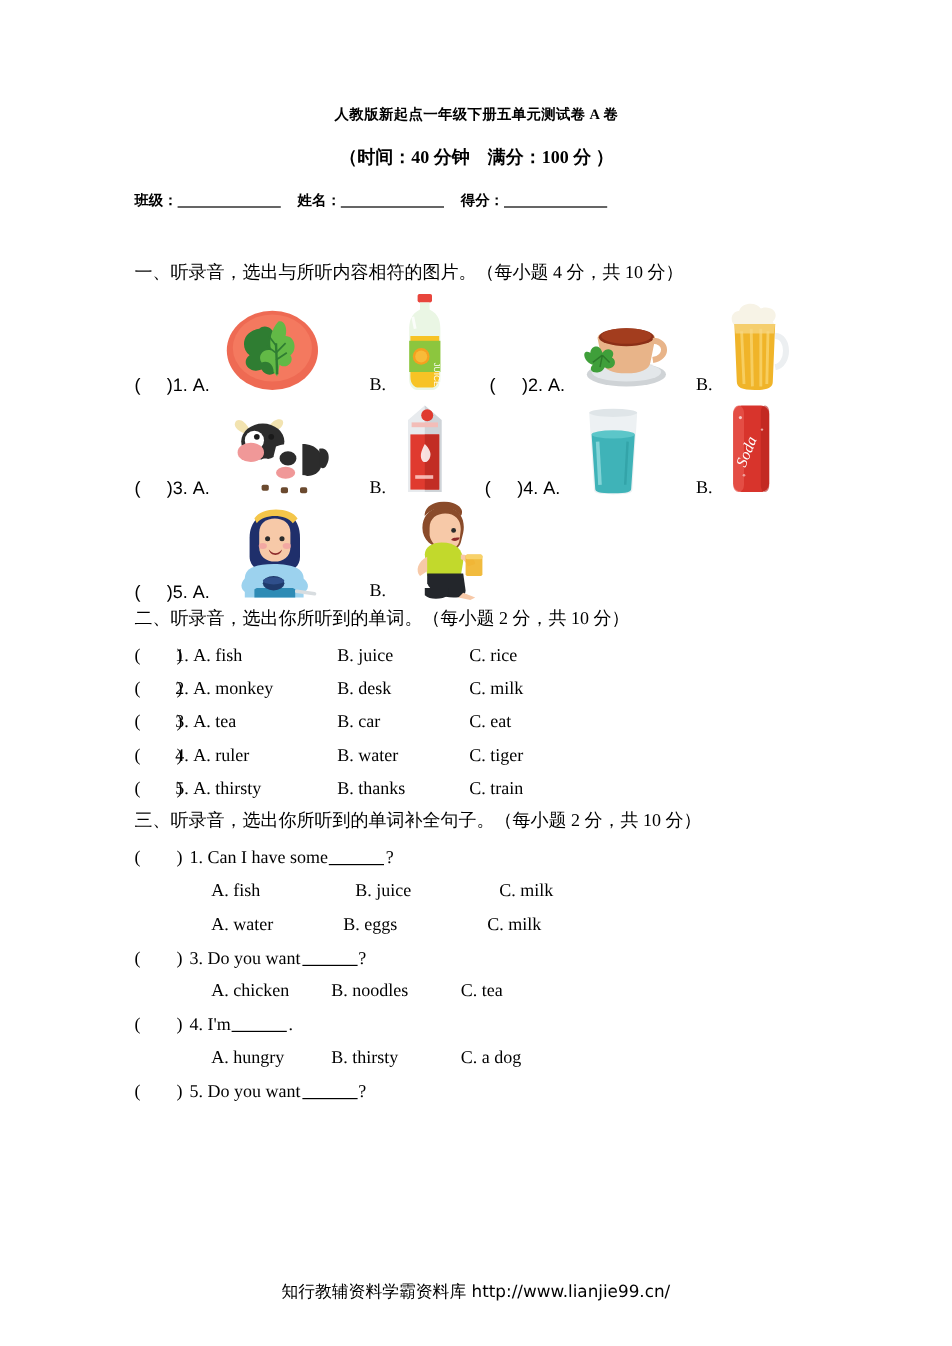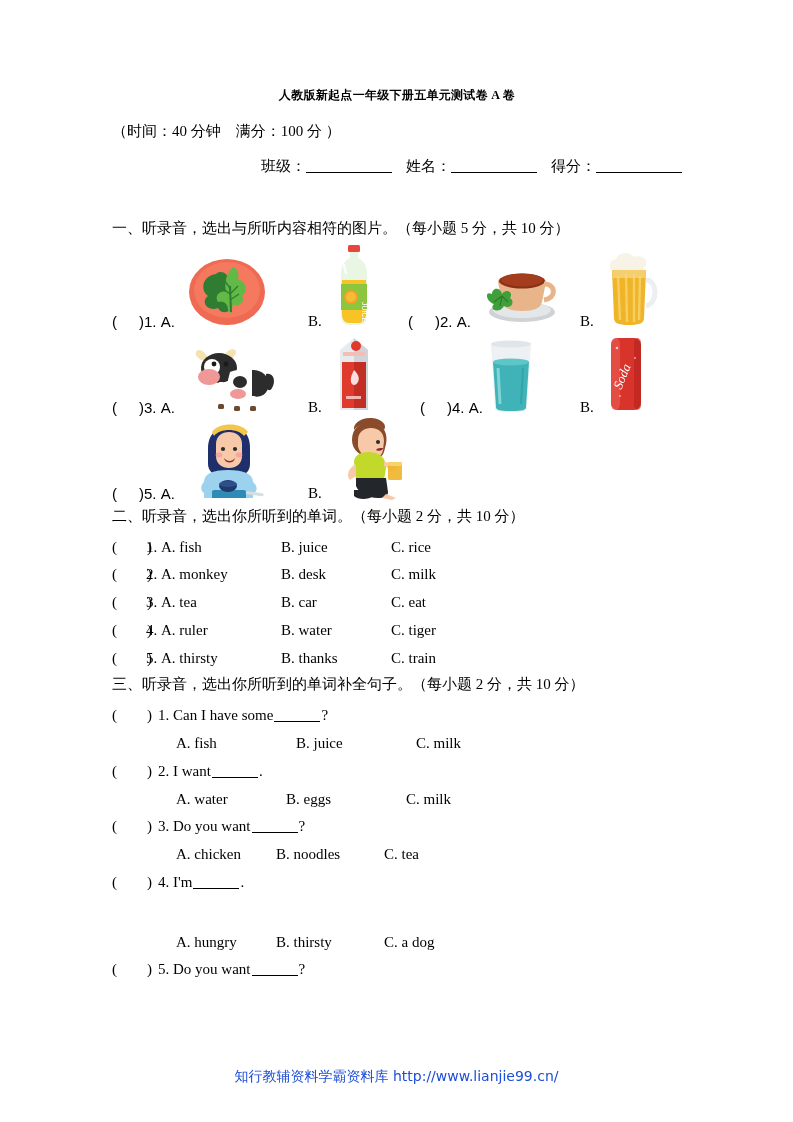--- a/index.html
+++ b/index.html
@@ -31,29 +31,29 @@
   
   .doc-title {
     text-align: center;
     font-weight: bold;
     font-size: 12px;
     letter-spacing: 0.3px;
     margin: 0 0 18px 0;
     line-height: 1.3;
   }
   .doc-subtitle {
+    text-align: center;
+    font-weight: bold;
+    font-size: 15px;
+    margin: 0 0 16px 0;
+  }
+  .info-line {
     text-align: left;
-    font-weight: normal;
-    font-size: 15px;
-    margin: 0 0 16px 0;
-  }
-  .info-line {
-    text-align: right;
-    font-weight: normal;
-    font-size: 15px;
+    font-weight: bold;
+    font-size: 12px;
     margin: 0 0 40px 0;
     white-space: nowrap;
   }
   .blank-ul {
     display: inline-block;
     border-bottom: 1.4px solid #000;
     min-width: 86px;
     height: 15px;
     vertical-align: -2px;
   }
@@ -130,21 +130,21 @@
   }
 
   
   .footer {
     position: absolute;
     left: 0;
     top: 1068px;
     width: 793px;
     text-align: center;
     font-size: 14px;
-    color: #1d4ed8;
+    color: #000000;
     font-family: "DejaVu Sans", sans-serif;
   }
 
   
   .img-veg, .img-juice, .img-tea, .img-beer,
   .img-cow, .img-carton, .img-water, .img-soda,
   .img-girl, .img-boy { display: block; }
 </style>
 </head>
 <body>
@@ -153,21 +153,21 @@
   <div class="content">
 
     <div class="doc-title">人教版新起点一年级下册五单元测试卷 A 卷</div>
     <div class="doc-subtitle">（时间：40 分钟　满分：100 分 ）</div>
 
     <div class="info-line">
       <span>班级：</span><span class="blank-ul"></span><span class="gap"></span><span>姓名：</span><span class="blank-ul"></span><span class="gap"></span><span>得分：</span><span class="blank-ul"></span>
     </div>
 
 
-    <div class="sec-head">一、听录音，选出与所听内容相符的图片。（每小题 5 分，共 10 分）</div>
+    <div class="sec-head">一、听录音，选出与所听内容相符的图片。（每小题 4 分，共 10 分）</div>
 
     <div class="pic-row">
 
       <span class="q-label" style="left:0;">(<span class="paren-space"></span>)<span>1.</span>&nbsp;<span>A.</span></span>
       <span class="pic" style="left:74px;">
         <svg class="img-veg" width="82" height="78" viewBox="0 0 82 78">
           <ellipse cx="41" cy="42" rx="38" ry="33" fill="#ee6a53"></ellipse>
           <ellipse cx="41" cy="40" rx="33" ry="28" fill="#f4795f"></ellipse>
           <path d="M30 24 C16 26 14 40 22 46 C14 52 22 62 32 58 C36 66 48 62 46 52 C56 50 54 34 44 32 C42 22 34 20 30 24 Z" fill="#2f7d32"></path>
           <path d="M46 18 C40 24 38 34 40 42 C34 40 28 46 32 52 C38 50 42 54 42 60 L45 64 L47 54 C52 58 60 52 56 46 C62 42 60 30 52 30 C54 22 50 16 46 18 Z" fill="#62b946"></path>
@@ -247,21 +247,21 @@
           <path d="M22 6 L36 18 L36 78 L22 78 Z" fill="#cfd4d8"></path>
           <rect x="10" y="30" width="24" height="46" fill="#e03a2f"></rect>
           <path d="M22 30 L34 30 L34 76 L22 76 Z" fill="#c22d24"></path>
           <circle cx="24" cy="14" r="5" fill="#e03a2f"></circle>
           <rect x="11" y="20" width="22" height="4" fill="#f3bdb8"></rect>
           <path d="M22 38 C26 42 28 46 26 50 C24 54 20 54 19 50 C18 46 20 42 22 38 Z" fill="#ffffff" opacity="0.85"></path>
           <rect x="14" y="64" width="15" height="3" fill="#ffd7d2" opacity="0.8"></rect>
         </svg>
       </span>
 
-      <span class="q-label" style="left:308px;">(<span class="paren-space"></span>)<span>4.</span>&nbsp;<span>A.</span></span>
+      <span class="q-label" style="left:292px;">(<span class="paren-space"></span>)<span>4.</span>&nbsp;<span>A.</span></span>
       <span class="pic" style="left:370px;">
         <svg class="img-water" width="58" height="76" viewBox="0 0 58 76">
           <path d="M9 6 L49 6 L45 70 C45 73 42 74 29 74 C16 74 13 73 13 70 Z" fill="#edf1f3"></path>
           <path d="M11 24 L47 24 L44 69 C44 72 41 73 29 73 C17 73 14 72 14 69 Z" fill="#3fb3b8"></path>
           <ellipse cx="29" cy="24" rx="18" ry="3.4" fill="#5cc6c9"></ellipse>
           <path d="M16 30 L18 66" stroke="#8fd9dc" stroke-width="3" fill="none" opacity="0.85"></path>
           <path d="M41 30 L39 66" stroke="#2c9a9e" stroke-width="2" fill="none" opacity="0.6"></path>
           <ellipse cx="29" cy="6" rx="20" ry="3.4" fill="#dfe5e8"></ellipse>
         </svg>
       </span>
@@ -346,42 +346,38 @@
     <div class="sec-head s2">三、听录音，选出你所听到的单词补全句子。（每小题 2 分，共 10 分）</div>
 
     <div class="q3-row">
       <span class="paren">(　　)</span><span>1.</span>
       <span>Can I have some</span><span class="fill-blank"></span><span>?</span>
     </div>
     <div class="q3-opts">
       <span style="display:inline-block;width:120px;">A. fish</span><span style="display:inline-block;width:120px;">B. juice</span><span>C. milk</span>
     </div>
 
-    <div class="q3-row">
-      <span class="paren">(　　)</span><span>2.</span>
-      <span>I want</span><span class="fill-blank"></span><span>.</span>
-    </div>
     <div class="q3-opts">
       <span style="display:inline-block;width:110px;">A. water</span><span style="display:inline-block;width:120px;">B. eggs</span><span>C. milk</span>
     </div>
 
     <div class="q3-row">
       <span class="paren">(　　)</span><span>3.</span>
       <span>Do you want</span><span class="fill-blank"></span><span>?</span>
     </div>
     <div class="q3-opts">
       <span style="display:inline-block;width:100px;">A. chicken</span><span style="display:inline-block;width:108px;">B. noodles</span><span>C. tea</span>
     </div>
 
     <div class="q3-row">
       <span class="paren">(　　)</span><span>4.</span>
       <span>I'm</span><span class="fill-blank"></span><span>.</span>
     </div>
     <div class="q3-opts">
-      <span style="display:inline-block;width:100px;margin-top:32px;">A. hungry</span><span style="display:inline-block;width:108px;">B. thirsty</span><span>C. a dog</span>
+      <span style="display:inline-block;width:100px;">A. hungry</span><span style="display:inline-block;width:108px;">B. thirsty</span><span>C. a dog</span>
     </div>
 
     <div class="q3-row">
       <span class="paren">(　　)</span><span>5.</span>
       <span>Do you want</span><span class="fill-blank"></span><span>?</span>
     </div>
 
   </div>
 
   <div class="footer">知行教辅资料学霸资料库 http://www.lianjie99.cn/</div>

